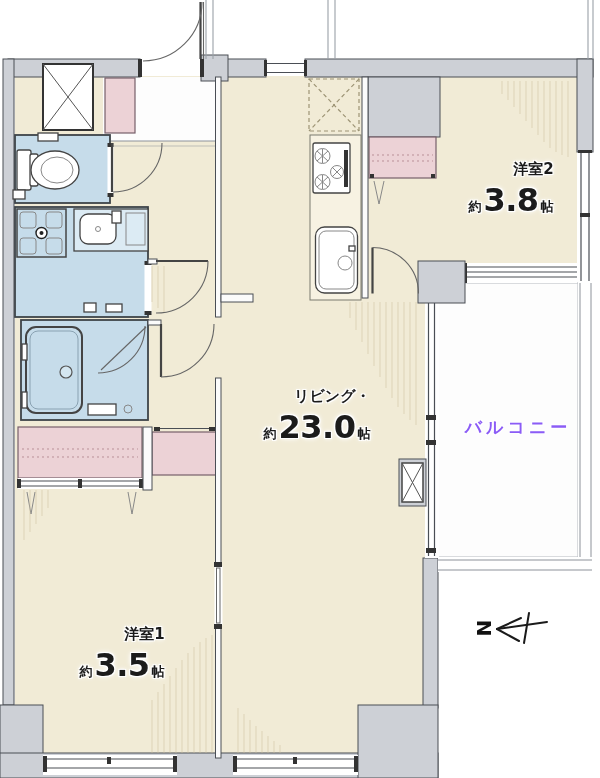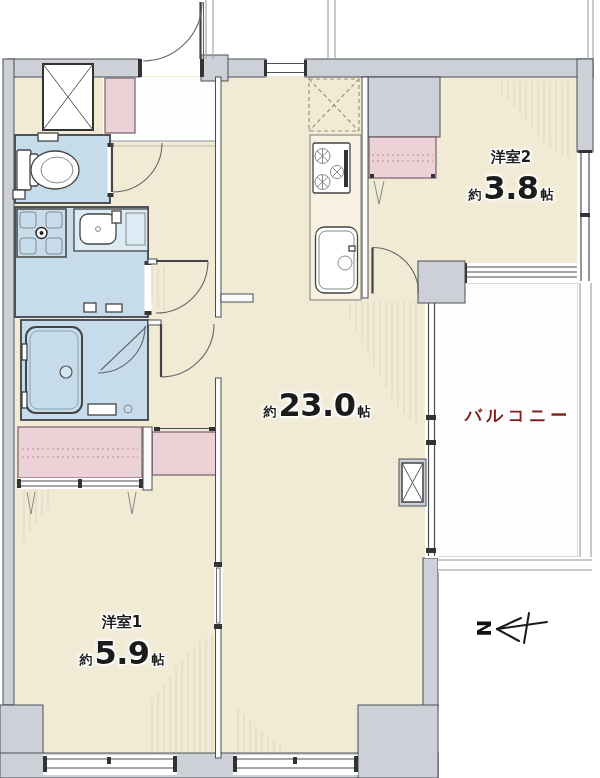--- a/index.html
+++ b/index.html
@@ -20,27 +20,27 @@
   .fxl{fill:none;stroke:#888;stroke-width:1;}
   .door{fill:none;stroke:#666;stroke-width:1.1;}
   .leaf{stroke:#444;stroke-width:2.2;fill:none;}
   .dash{stroke:#9d9475;stroke-width:1.2;fill:none;stroke-dasharray:4 3;}
   .pdash{stroke:#b98f97;stroke-width:1;stroke-dasharray:2 3;fill:none;}
   .hatch{stroke:var(--hatch,#cdbf9f);stroke-width:1;opacity:.55;}
   .jamb{fill:#333;}
   .cmp{stroke:#1a1a1a;stroke-width:2;fill:none;stroke-linecap:round;}
   .ext{stroke:#9aa0a8;stroke-width:1.1;}
   
-  .lbl{position:absolute;transform:translate(-50%,-50%);text-align:center;color:#1b1b1b;
+  .lbl{position:absolute;transform:translate(-50%,-50%);text-align:right;color:#1b1b1b;
        white-space:nowrap;font-weight:600;line-height:1.3;
-       text-shadow:-1px -1px 0 #fff,1px -1px 0 #fff,-1px 1px 0 #fff,1px 1px 0 #fff,0 0 4px #fff,0 0 6px #fff;}
+       text-shadow:-1px -1px 0 #fff,1px -1px 0 #fff,-1px 1px 0 #fff,1px 1px 0 #fff,0 0 4px #fff,0 0 6px #fff;margin-top:12px;}
   .rname{font-size:15px;}
   .area{font-size:13px;display:flex;align-items:baseline;justify-content:center;gap:2px;}
   .num{font-size:32px;font-weight:bold;letter-spacing:-.5px;}
-  .balc-lbl{font-size:17px;letter-spacing:4px;font-weight:600;color:#7f1d1d;}
+  .balc-lbl{font-size:17px;letter-spacing:4px;font-weight:600;color:#8b5cf6;}
   .compass-n{position:absolute;transform:translate(-50%,-50%) rotate(90deg);
        font-size:20px;font-weight:bold;color:#111;}
 </style>
 </head>
 <body>
 
 <div class="plan">
 <svg width="600" height="778" viewBox="0 0 600 778">
 
   <g>
@@ -383,32 +383,33 @@
 <div class="lbl" style="left:511px;top:179px">
   <div class="rname">洋室2</div>
   <div class="area">
         <span>約</span>
         <span class="num">3.8</span>
         <span>帖</span>
       </div>
 </div>
 
 <div class="lbl" style="left:317px;top:406px">
+  <div class="rname">リビング・</div>
   <div class="area">
         <span>約</span>
         <span class="num">23.0</span>
         <span>帖</span>
       </div>
 </div>
 
 <div class="lbl" style="left:122px;top:644px">
   <div class="rname">洋室1</div>
   <div class="area">
         <span>約</span>
-        <span class="num">5.9</span>
+        <span class="num">3.5</span>
         <span>帖</span>
       </div>
 </div>
 
 <div class="lbl balc-lbl" style="left:518px;top:415px">バルコニー</div>
 
 <div class="compass-n" style="left:484px;top:628px">N</div>
 
 </div>
 

